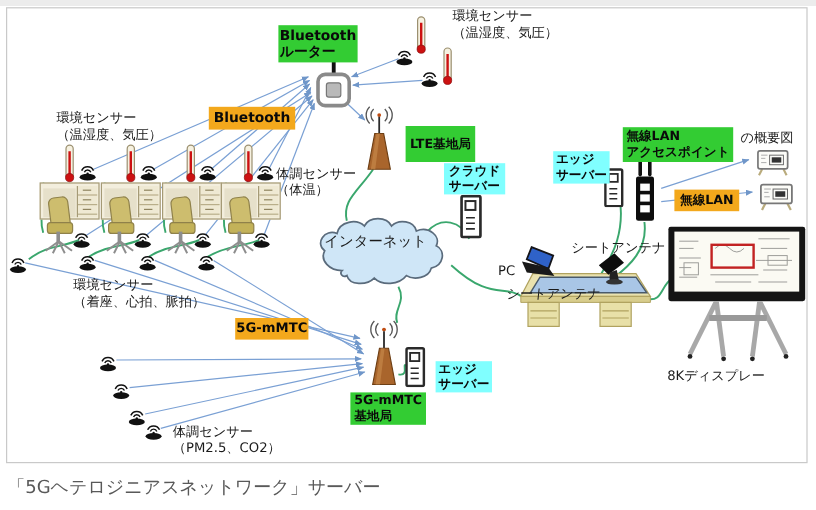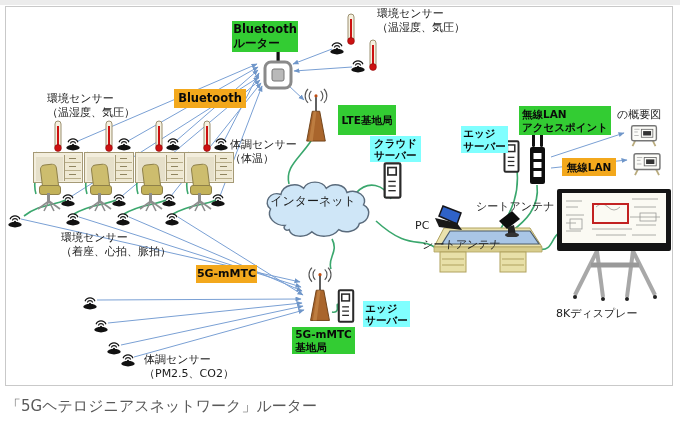--- a/index.html
+++ b/index.html
@@ -413,13 +413,13 @@
 （着座、心拍、脈拍）</div>
 <div class="lbl" style="left:144px;top:353px">体調センサー
 （PM2.5、CO2）</div>
 <div class="lbl" style="left:617px;top:108px">の概要図</div>
 <div class="lbl" style="left:476px;top:200px">シートアンテナ</div>
 <div class="lbl" style="left:415px;top:219px">PC</div>
 <div class="lbl" style="left:422px;top:238px;transform:skewX(-6deg)">シートアンテナ</div>
 <div class="lbl" style="left:556px;top:307px">8Kディスプレー</div>
 <div class="lbl" style="left:270px;top:194px;width:86px;text-align:center;font-size:12px">インターネット</div>
 
-<div class="caption">「5Gヘテロジニアスネットワーク」ルーター</div>
+<div class="caption">「5Gヘテロジニアスネットワーク」サーバー</div>
 
 </body></html>

